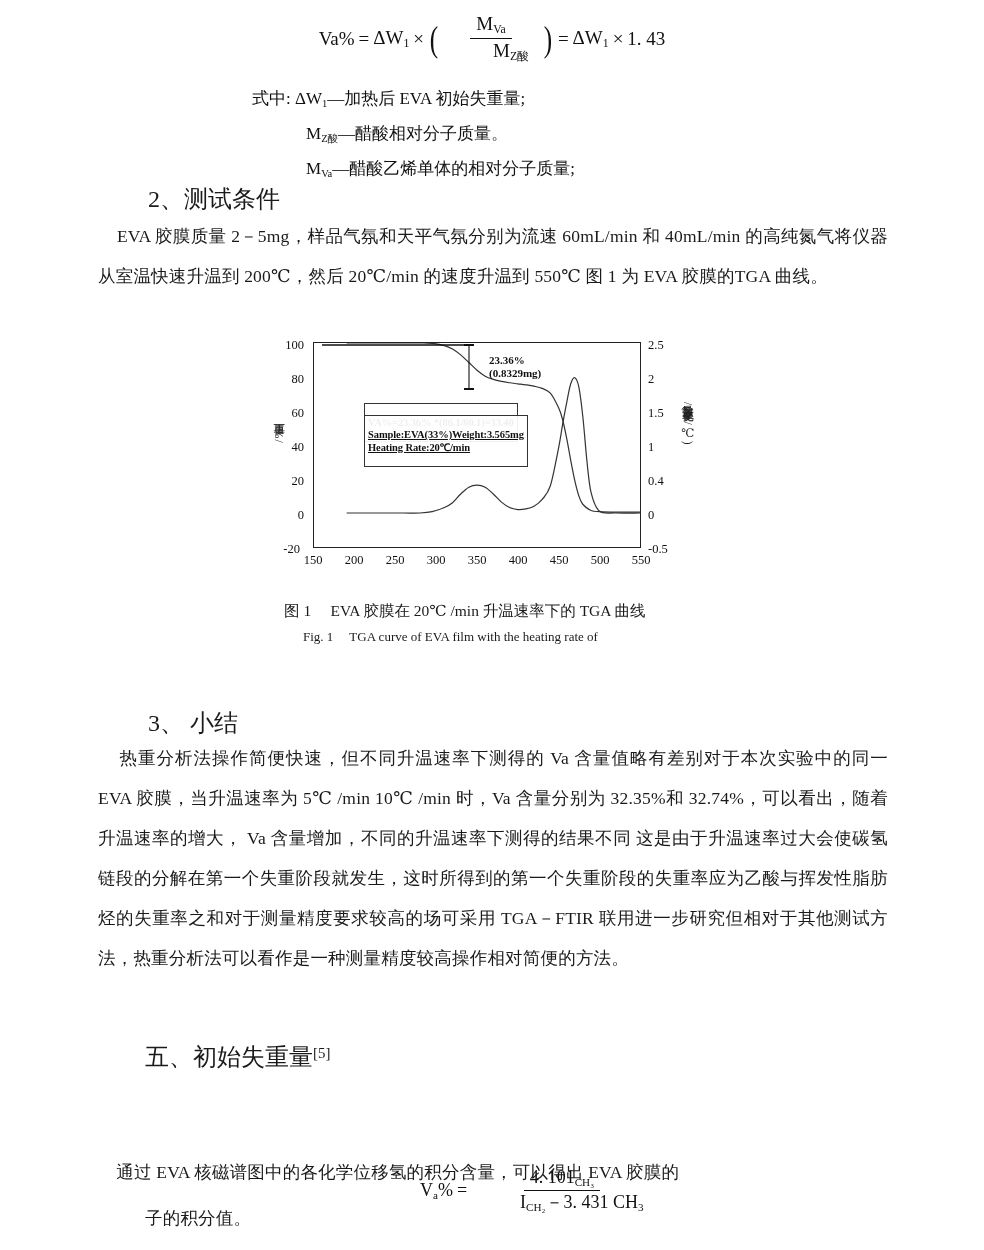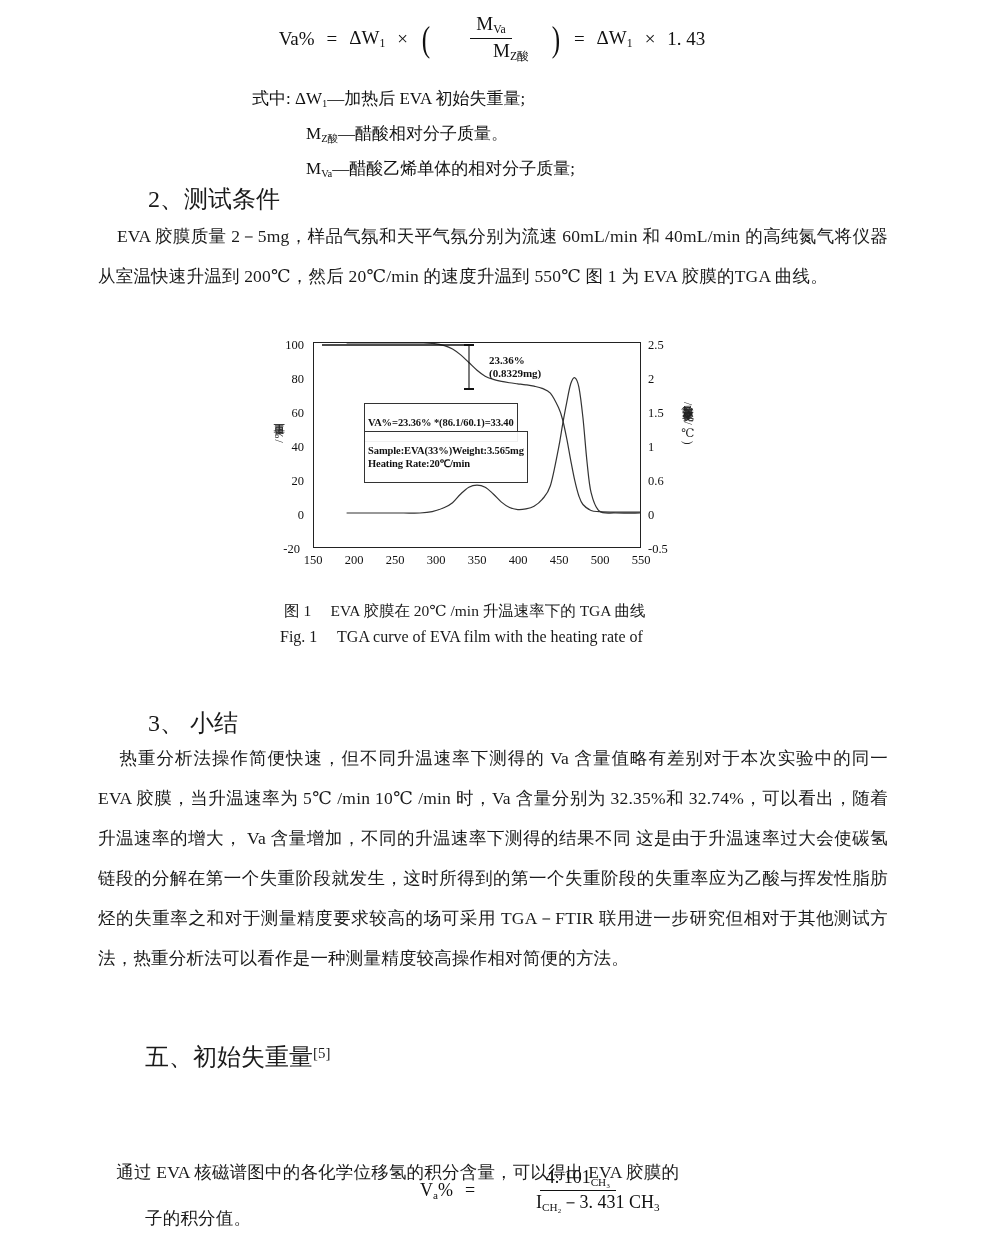--- a/index.html
+++ b/index.html
@@ -26,21 +26,21 @@
     line-height:34px;
     color:#1a1a1a;
   }
 
   
   .formula-main{
     position:absolute;left:0;top:14px;width:984px;
     text-align:center;
     font-size:19px;
   }
-  .f-row{display:inline-flex;align-items:center;gap:12px;}
+  .f-row{display:inline-flex;align-items:center;gap:4px;}
   .frac{
     display:inline-flex;flex-direction:column;align-items:center;
     vertical-align:middle;line-height:1.05;
     padding:0 3px;
   }
   .frac .num{border-bottom:1.4px solid #111;padding:0 6px 1px 6px;}
   .frac .den{padding:2px 6px 0 6px;margin-left:40px;}
   .paren{
     font-size:36px;line-height:1;font-weight:300;
     display:inline-block;transform:scaleX(.7);
@@ -109,32 +109,32 @@
   .ann-box{
     position:absolute;
     border:1.1px solid #333;background:rgba(255,255,255,.93);
     font-size:10.5px;font-weight:bold;
     font-family:"Liberation Serif",serif;
     color:#111;line-height:13px;
     padding:12px 3px;white-space:nowrap;
     letter-spacing:-.1px;
   }
   #ann-va{left:50px;top:60px;}
-  #ann-sample{left:50px;top:88px;}
+  #ann-sample{left:50px;top:72px;text-decoration:underline;}
   #ann-loss{
     position:absolute;left:175px;top:11px;
     font-size:11px;font-weight:bold;line-height:13px;
     color:#111;white-space:nowrap;
   }
   .caption{
     position:absolute;left:0;top:262px;width:420px;
     font-size:15.5px;line-height:26px;color:#1a1a1a;
   }
   .caption .cn{padding-left:8px;}
-  .caption .en{padding-left:4px;font-size:16px;}
+  .caption .en{padding-left:4px;font-size:13px;margin-left:23px;}
   .caption .en2{padding-left:74px;font-size:14.5px;}
 
   
   .formula-bottom{
     position:absolute;left:420px;top:1168px;
     font-size:18px;
   }
 </style>
 </head>
 <body>
@@ -188,21 +188,21 @@
       <div class="ytick" style="left:-4px;top:71px;">60</div>
       <div class="ytick" style="left:-4px;top:105px;">40</div>
       <div class="ytick" style="left:-4px;top:139px;">20</div>
       <div class="ytick" style="left:-4px;top:173px;">0</div>
       <div class="ytick" style="left:-8px;top:207px;">-20</div>
 
       <div class="y2tick" style="top:3px;">2.5</div>
       <div class="y2tick" style="top:37px;">2</div>
       <div class="y2tick" style="top:71px;">1.5</div>
       <div class="y2tick" style="top:105px;">1</div>
-      <div class="y2tick" style="top:139px;">0.6</div>
+      <div class="y2tick" style="top:139px;">0.4</div>
       <div class="y2tick" style="top:173px;">0</div>
       <div class="y2tick" style="top:207px;">-0.5</div>
 
       <div class="xtick" style="left:20px;">150</div>
       <div class="xtick" style="left:61px;">200</div>
       <div class="xtick" style="left:102px;">250</div>
       <div class="xtick" style="left:143px;">300</div>
       <div class="xtick" style="left:184px;">350</div>
       <div class="xtick" style="left:225px;">400</div>
       <div class="xtick" style="left:266px;">450</div>

